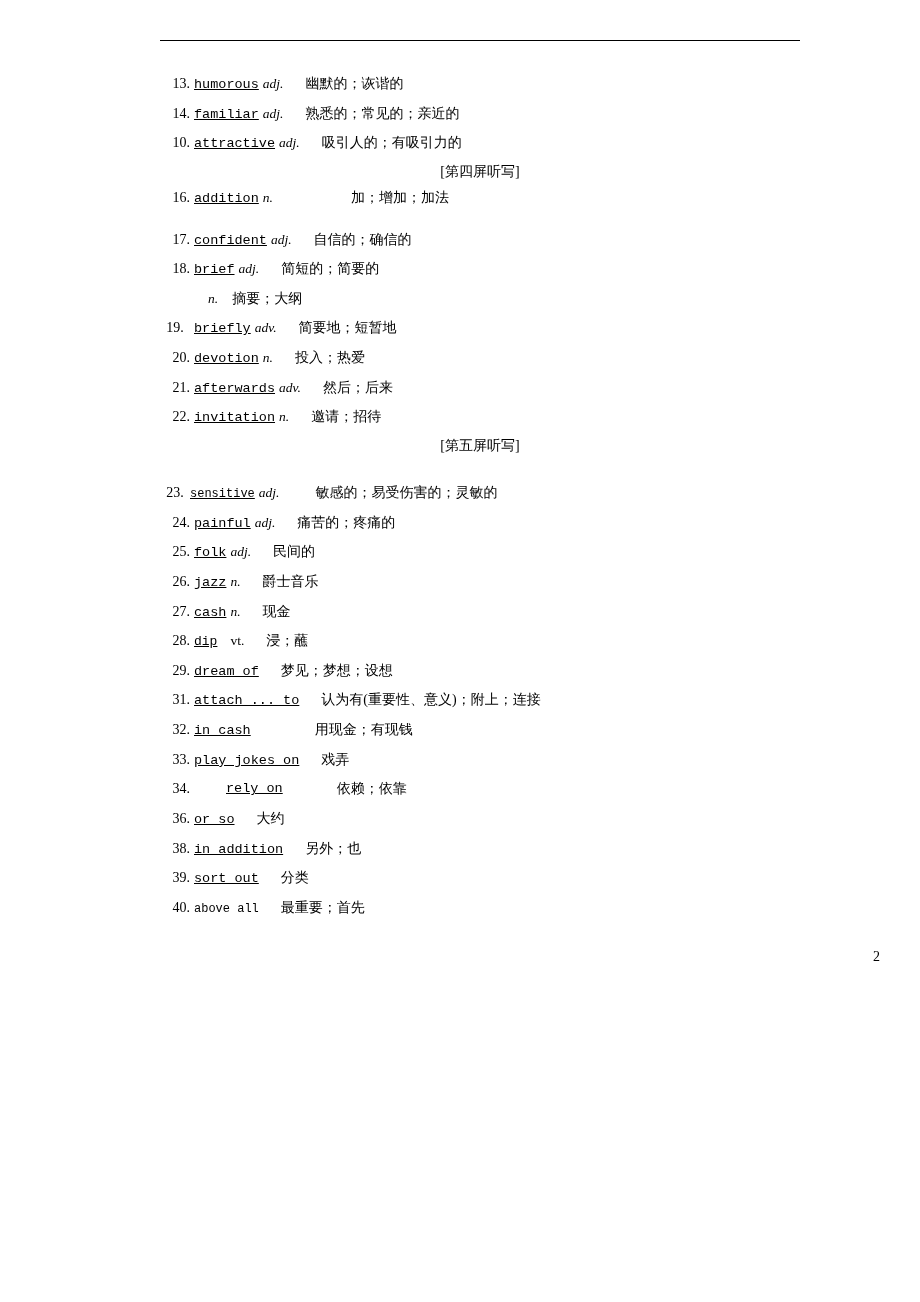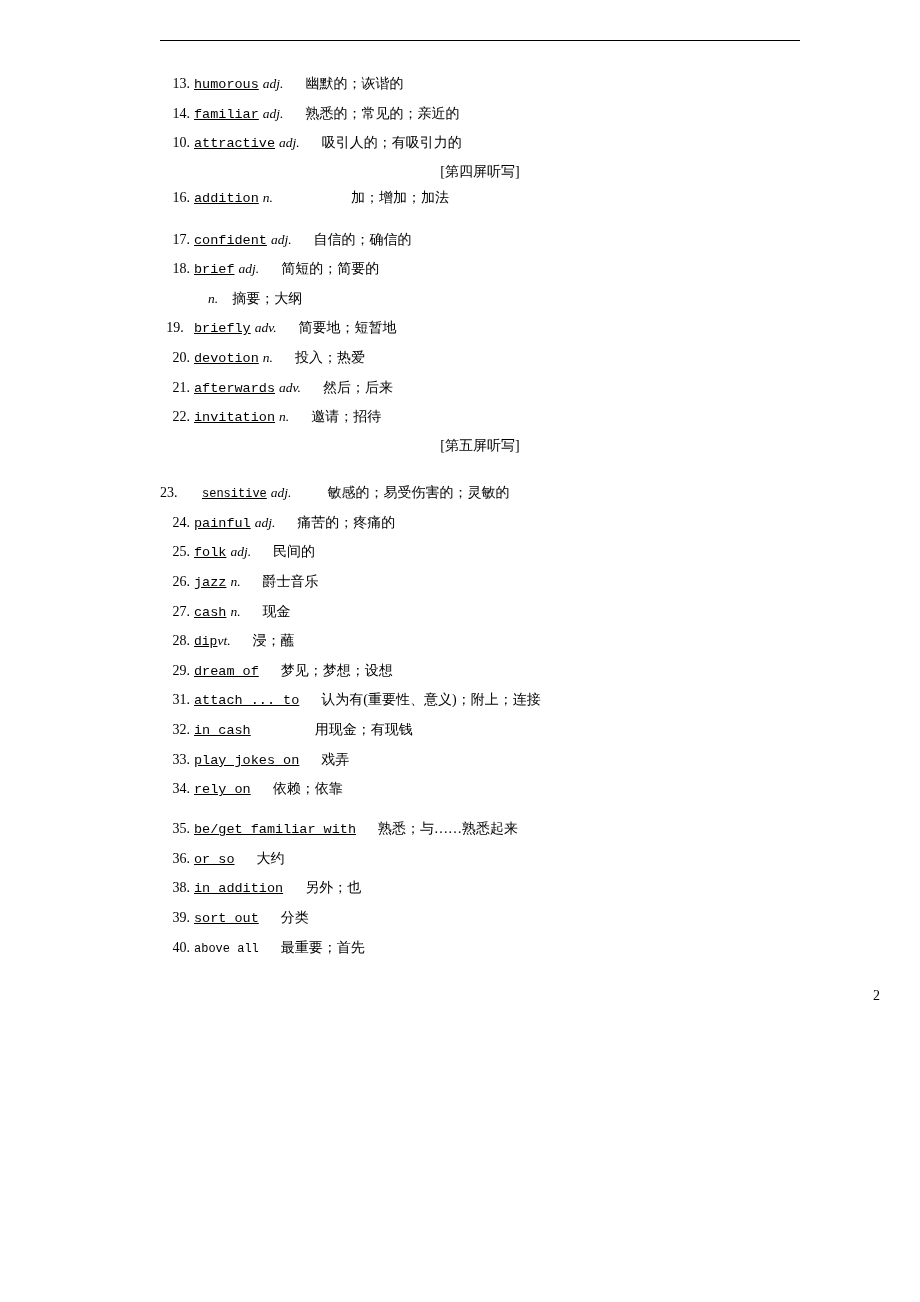--- a/index.html
+++ b/index.html
@@ -113,21 +113,21 @@
       <span style="text-decoration:underline;font-family:'Courier New',monospace;font-size:13.5px;">invitation</span>
       <span style="font-style:italic;font-family:'Times New Roman',serif;margin-left:4px;font-size:13.5px;">n.</span>
       <span style="margin-left:8px;font-family:'SimSun','宋体',serif;">　邀请；招待</span>
     </div>
 
     <div style="text-align:center;margin:6px 0 4px 0;font-family:'SimSun','宋体',serif;font-size:14px;">
       [第五屏听写]
     </div>
 
     <div style="display:flex;align-items:baseline;margin-bottom:3px;line-height:1.9;">
-      <span style="min-width:30px;text-align:left;margin-right:12px;">23.</span>
+      <span style="min-width:30px;text-align:center;margin-right:0;">23.</span>
       <span style="text-decoration:underline;font-family:'Courier New',monospace;font-size:12px;margin-top:24px;">sensitive</span>
       <span style="font-style:italic;font-family:'Times New Roman',serif;margin-left:4px;font-size:13.5px;">adj.</span>
       <span style="margin-left:8px;font-family:'SimSun','宋体',serif;">　　敏感的；易受伤害的；灵敏的</span>
     </div>
 
     <div style="display:flex;align-items:baseline;margin-bottom:3px;line-height:1.9;">
       <span style="min-width:30px;text-align:right;margin-right:4px;">24.</span>
       <span style="text-decoration:underline;font-family:'Courier New',monospace;font-size:13.5px;">painful</span>
       <span style="font-style:italic;font-family:'Times New Roman',serif;margin-left:4px;font-size:13.5px;">adj.</span>
       <span style="margin-left:8px;font-family:'SimSun','宋体',serif;">　痛苦的；疼痛的</span>
@@ -150,21 +150,21 @@
     <div style="display:flex;align-items:baseline;margin-bottom:3px;line-height:1.9;">
       <span style="min-width:30px;text-align:right;margin-right:4px;">27.</span>
       <span style="text-decoration:underline;font-family:'Courier New',monospace;font-size:13.5px;">cash</span>
       <span style="font-style:italic;font-family:'Times New Roman',serif;margin-left:4px;font-size:13.5px;">n.</span>
       <span style="margin-left:8px;font-family:'SimSun','宋体',serif;">　现金</span>
     </div>
 
     <div style="display:flex;align-items:baseline;margin-bottom:3px;line-height:1.9;">
       <span style="min-width:30px;text-align:right;margin-right:4px;">28.</span>
       <span style="text-decoration:underline;font-family:'Courier New',monospace;font-size:13px;">dip</span>
-      <span style="font-style:italic;font-family:'Times New Roman',serif;margin-left:0;font-size:13.5px;">vt.</span>
+      <span style="font-family:'Times New Roman',serif;margin-left:13px;font-size:13.5px;">vt.</span>
       <span style="margin-left:8px;font-family:'SimSun','宋体',serif;">　浸；蘸</span>
     </div>
 
     <div style="display:flex;align-items:baseline;margin-bottom:3px;line-height:1.9;">
       <span style="min-width:30px;text-align:right;margin-right:4px;">29.</span>
       <span style="text-decoration:underline;font-family:'Courier New',monospace;font-size:13.5px;">dream of</span>
       <span style="margin-left:8px;font-family:'SimSun','宋体',serif;">　梦见；梦想；设想</span>
     </div>
 
 
@@ -180,31 +180,26 @@
       <span style="text-decoration:underline;font-family:'Courier New',monospace;font-size:13.5px;">in cash</span>
       <span style="margin-left:8px;font-family:'SimSun','宋体',serif;">　　　　用现金；有现钱</span>
     </div>
 
     <div style="display:flex;align-items:baseline;margin-bottom:3px;line-height:1.9;">
       <span style="min-width:30px;text-align:right;margin-right:4px;">33.</span>
       <span style="text-decoration:underline;font-family:'Courier New',monospace;font-size:13.5px;">play jokes on</span>
       <span style="margin-left:8px;font-family:'SimSun','宋体',serif;">　戏弄</span>
     </div>
 
-    <div style="display:flex;align-items:flex-end;margin-bottom:13px;line-height:1.9;">
+    <div style="display:flex;align-items:flex-start;margin-bottom:3px;line-height:1.9;gap:32px;">
       <span style="min-width:30px;text-align:right;margin-right:4px;">34.</span>
       <span style="text-decoration:underline;font-family:'Courier New',monospace;font-size:13.5px;">rely on</span>
       <span style="margin-left:8px;font-family:'SimSun','宋体',serif;">　依赖；依靠</span>
     </div>
 
-    <div style="display:flex;align-items:baseline;margin-bottom:3px;line-height:1.9;">
-      <span style="min-width:30px;text-align:right;margin-right:4px;">35.</span>
-      <span style="text-decoration:underline;font-family:'Courier New',monospace;font-size:13.5px;">be/get familiar with</span>
-      <span style="margin-left:8px;font-family:'SimSun','宋体',serif;">　熟悉；与……熟悉起来</span>
-    </div>
 
     <div style="display:flex;align-items:baseline;margin-bottom:3px;line-height:1.9;">
       <span style="min-width:30px;text-align:right;margin-right:4px;">36.</span>
       <span style="text-decoration:underline;font-family:'Courier New',monospace;font-size:13.5px;">or so</span>
       <span style="margin-left:8px;font-family:'SimSun','宋体',serif;">　大约</span>
     </div>
 
 
     <div style="display:flex;align-items:baseline;margin-bottom:3px;line-height:1.9;">
       <span style="min-width:30px;text-align:right;margin-right:4px;">38.</span>

